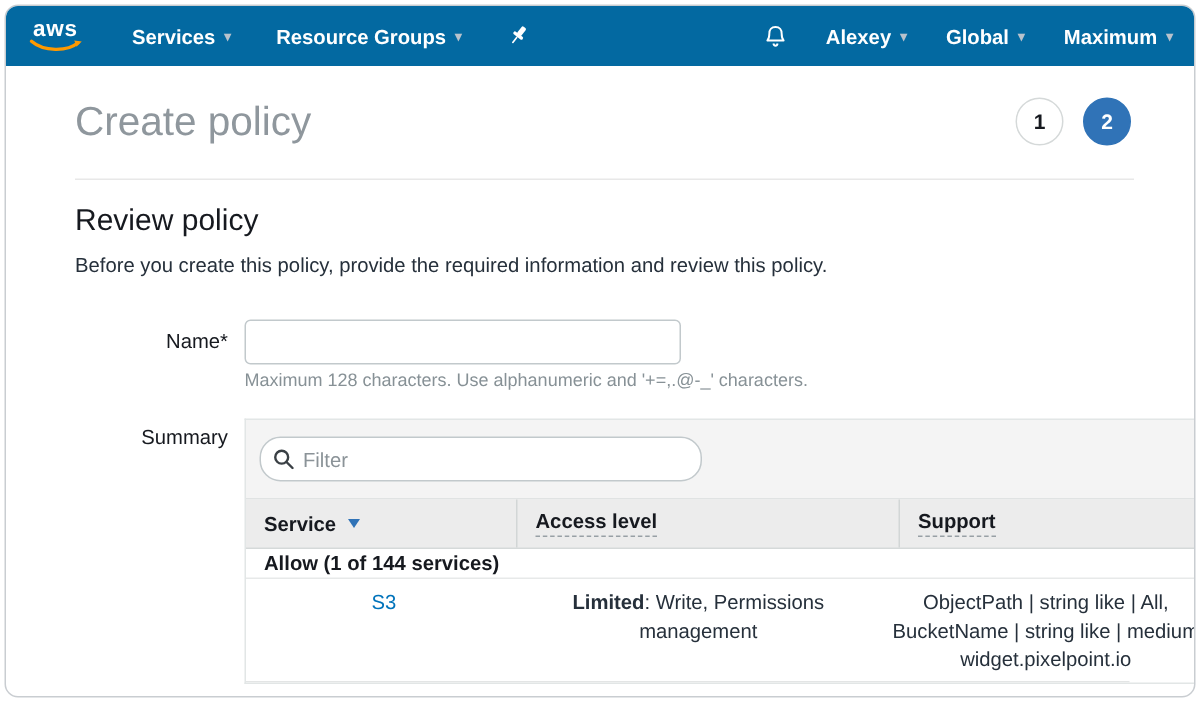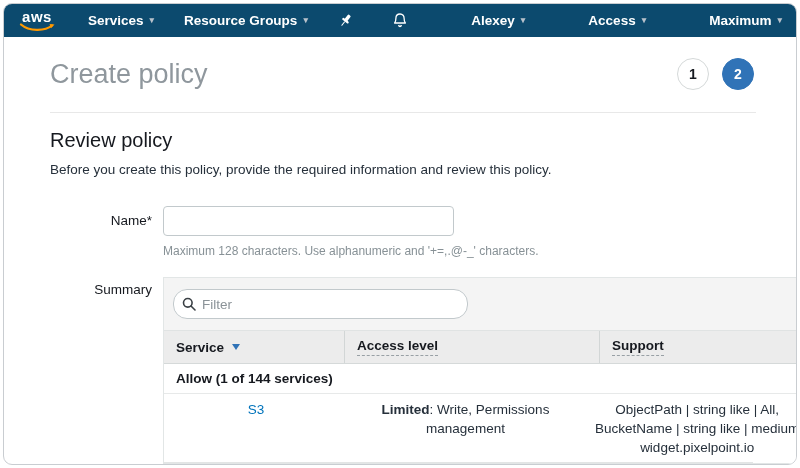--- a/index.html
+++ b/index.html
@@ -8,30 +8,30 @@
 
   .frame { width:800px; height:468px; padding:3px; }
   .window {
     width:794px; height:462px;
     border:1px solid #c9cdd1; border-radius:9px;
     overflow:hidden; background:#fff; position:relative;
   }
 
   
   .navbar {
-    height:33px; background:#0c4a6e; color:#fff;
+    height:40px; background:#0369a1; color:#fff;
     display:flex; align-items:center; padding:0 14px;
     font-size:13.5px; font-weight:600;
   }
   .logo { display:flex; flex-direction:column; align-items:center; margin-right:32px; cursor:pointer; }
   .logo-text { font-size:15px; font-weight:700; letter-spacing:.5px; line-height:13px; }
   .nav-item { display:flex; align-items:center; margin-right:30px; cursor:pointer; white-space:nowrap; }
   .nav-caret { font-size:9px; color:#b8c2cc; margin-left:6px; line-height:1; }
   .nav-pin { display:flex; align-items:center; margin-right:0; cursor:pointer; }
-  .nav-right { margin-left:auto; display:flex; align-items:center;gap:37px; }
+  .nav-right { margin-left:auto; display:flex; align-items:center; }
   .nav-right .nav-item { margin-right:0; margin-left:26px; }
   .bell { display:flex; align-items:center; cursor:pointer; }
 
   
   .page-head { display:flex; align-items:center; padding:21px 42px 0 46px; }
   .page-title { font-size:27px; font-weight:400; color:#8f979d; line-height:32px; }
   .steps { margin-left:auto; display:flex; align-items:center; gap:13px; }
   .step {
     width:32px; height:32px; border-radius:50%;
     border:1px solid #d5d9d9; background:#fff; color:#16191f;
@@ -47,21 +47,21 @@
   .form-row { display:flex; margin-left:46px; }
   .label-col { width:102px; text-align:right; font-size:13.5px; font-weight:400; color:#16191f; flex:none; }
   .name-row { margin-top:28px; }
   .name-row .label-col { line-height:30px; }
   .field-col { margin-left:11px; }
   .name-input {
     width:291px; height:30px; border:1px solid #c2c9cc; border-radius:4px;
     font-size:13px; padding:0 8px; color:#16191f; outline:none; background:#fff;
     font-family:"Liberation Sans", sans-serif;
   }
-  .help-text { font-size:12px; color:#879196; margin-top:8px;text-align:right; }
+  .help-text { font-size:12px; color:#879196; margin-top:3px;text-align:right; }
 
   
   .summary-row { margin-top:19px; }
   .summary-row .label-col { padding-top:5px; }
   .summary-panel {
     margin-left:11px; width:635px; overflow:hidden;
     border:1px solid #e2e6e6; border-right:none; background:#fff;
   }
   .table-toolbar { background:#f4f4f4; padding:11px 0 11px 9px; border-bottom:1px solid #e0e3e3; }
   .filter-box {
@@ -80,21 +80,21 @@
   .th-access { width:247px; border-left:1px solid #d2d6d6; }
   .th-resource { flex:1; border-left:1px solid #d2d6d6; }
   .dotted { border-bottom:1px dashed #98a0a5; padding-bottom:2px; }
   .sort-caret {
     width:0; height:0; margin-left:8px;
     border-left:4.5px solid transparent; border-right:4.5px solid transparent;
     border-top:6px solid #3073b7;
   }
 
   .group-row {
-    height:30px; display:flex; align-items:center; padding-left:12px;
+    height:20px; display:flex; align-items:center; padding-left:12px;
     font-size:13.5px; color:#16191f; border-bottom:1px solid #e7e9e9; background:#fff;gap:7px;
   }
   .group-label { font-weight:700; }
   .link { color:#0073bb; text-decoration:none; cursor:pointer; }
   .group-row .link { margin-left:5px; }
 
   .data-row { display:flex; width:589px; border-bottom:1px solid #e3e5e5; padding:6px 0 5px; font-size:13.5px; color:#26303b; }
   .cell { padding-left:12px; line-height:19px;text-align:center; }
   .cell.c1 { width:172px; flex:none; }
   .cell.c2 { width:247px; flex:none; }
@@ -137,21 +137,21 @@
         <svg width="16" height="17" viewBox="0 0 16 17" fill="none" stroke="#fff" stroke-width="1.3">
           <path d="M8 2 C5.2 2 3.9 4 3.9 6.3 C3.9 9.6 2.6 11 2.6 11 L13.4 11 C13.4 11 12.1 9.6 12.1 6.3 C12.1 4 10.8 2 8 2 Z" stroke-linejoin="round"></path>
           <path d="M6.6 13 C6.8 14 7.3 14.5 8 14.5 C8.7 14.5 9.2 14 9.4 13"></path>
         </svg>
       </div>
       <div class="nav-item">
         <span>Alexey</span>
         <span class="nav-caret">▾</span>
       </div>
       <div class="nav-item">
-        <span>Access</span>
+        <span>Global</span>
         <span class="nav-caret">▾</span>
       </div>
       <div class="nav-item">
         <span>Maximum</span>
         <span class="nav-caret">▾</span>
       </div>
     </div>
   </header>
 
   <div class="page-head">

